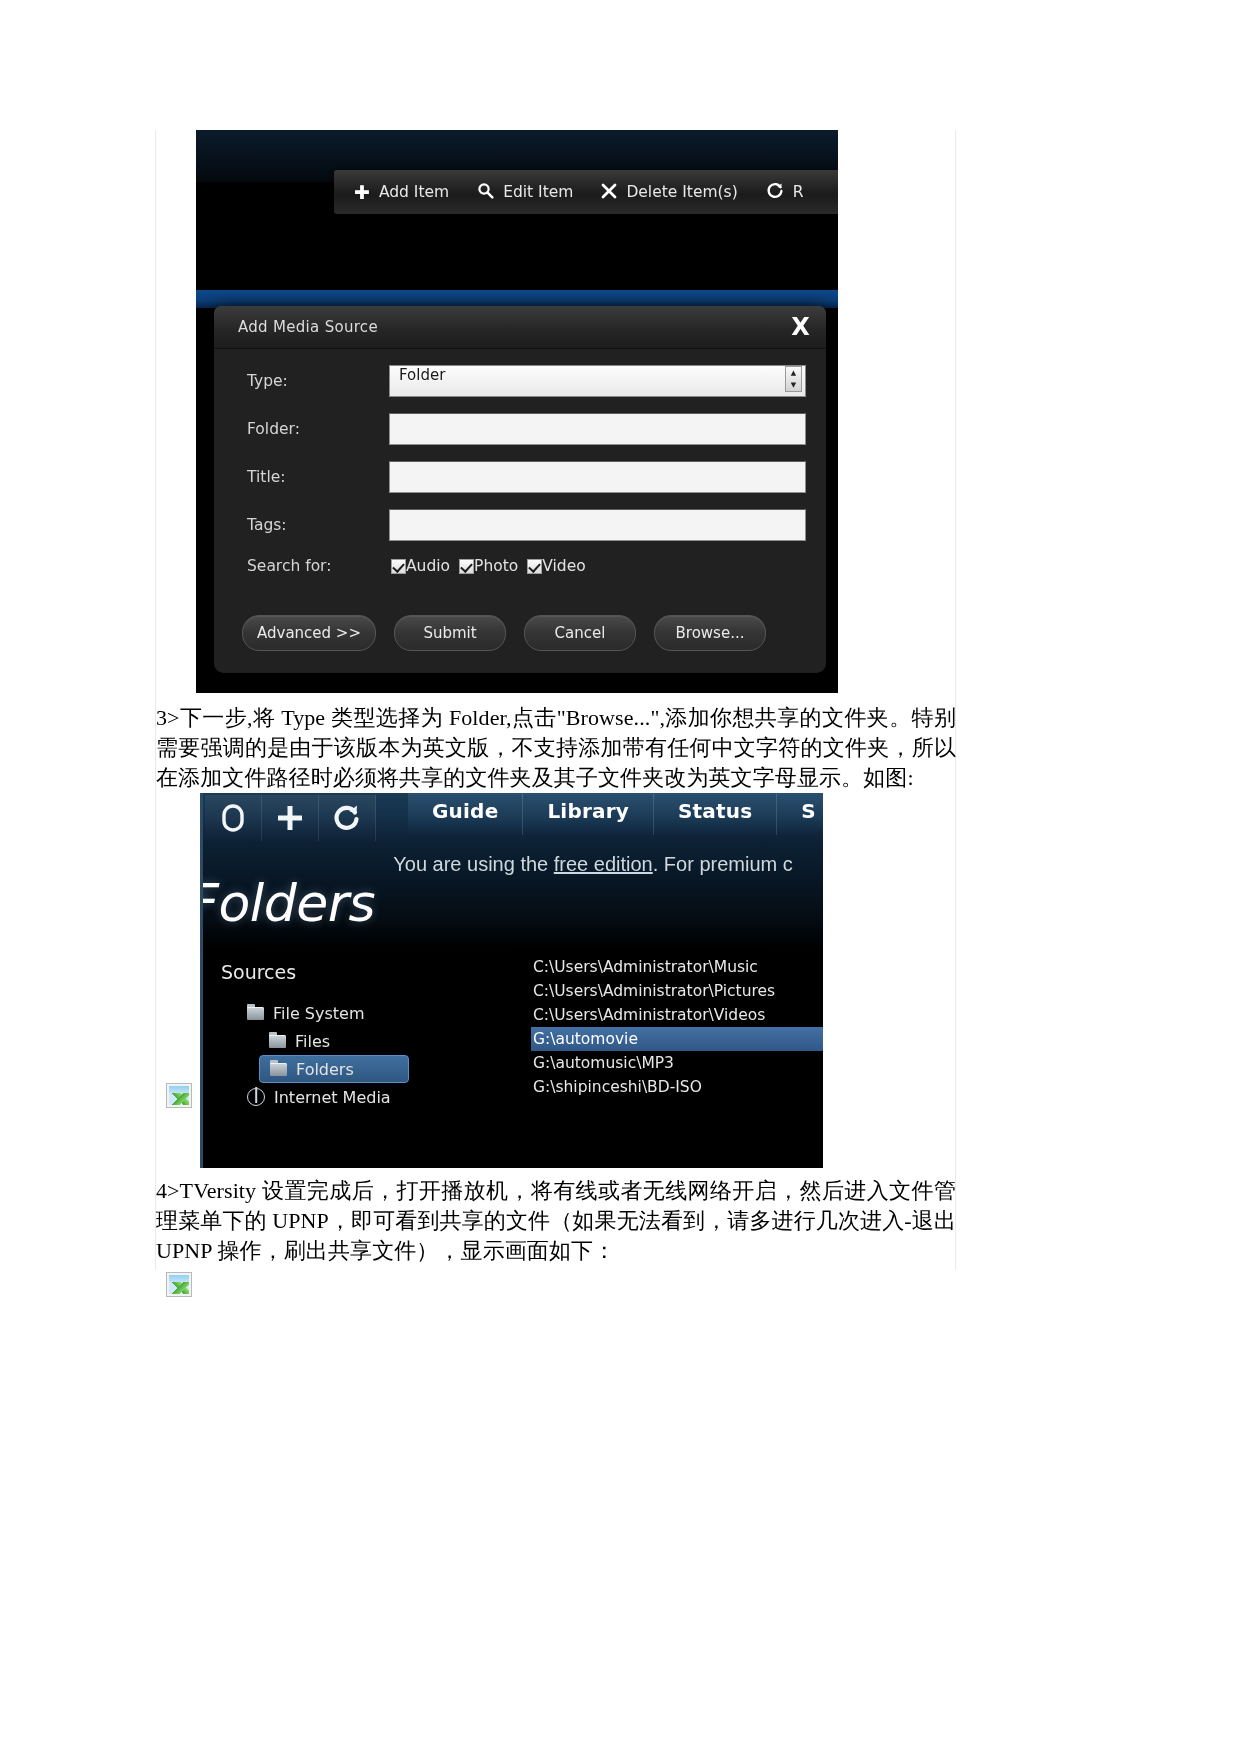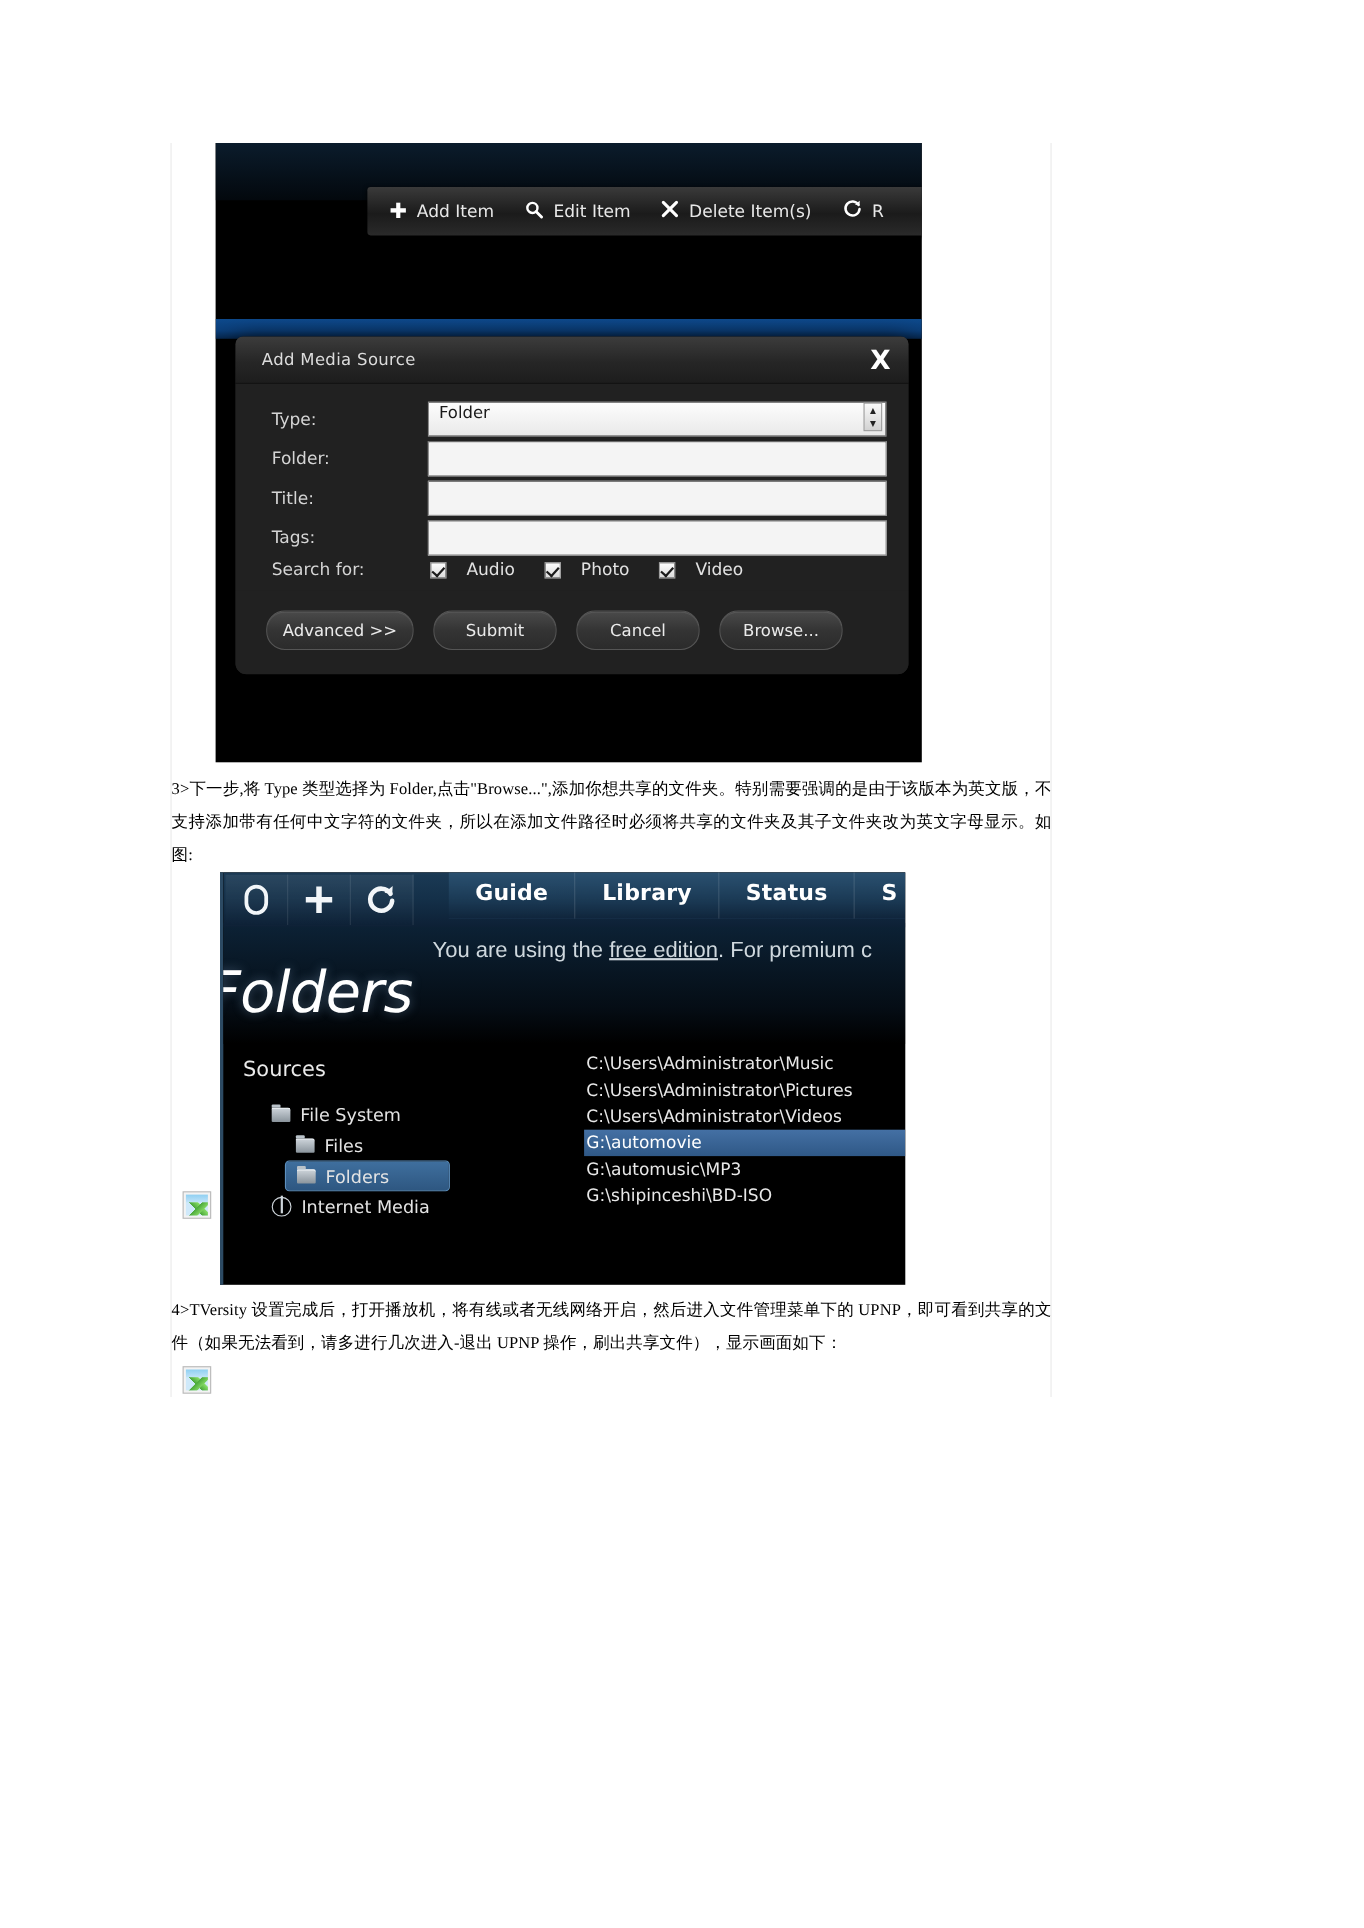--- a/index.html
+++ b/index.html
@@ -42,21 +42,21 @@
     left: 955px;
     top: 130px;
     width: 1px;
     height: 1140px;
     background: #e9e9e9;
   }
 
   
   .doc-par {
     font-family: "Liberation Serif", serif;
-    font-size: 15px;
+    font-size: 22px;
     line-height: 30px;
     color: #000;
     text-align: justify;
     letter-spacing: 0.1px;
     margin: 0;
   }
   .broken-img {
     width: 26px;
     height: 25px;
     border: 1px solid #b9b9b9;
@@ -169,21 +169,21 @@
     line-height: 1;
     cursor: pointer;
   }
   .dlg-body {
     padding: 16px 20px 6px 20px;
     background: #212121;
   }
   .frow {
     display: flex;
     align-items: center;
-    margin-bottom: 4px;
+    margin-bottom: 16px;
   }
   .flabel {
     width: 155px;
     color: #d5d5d5;
     font-family: "DejaVu Sans", sans-serif;
     font-size: 15.5px;
     padding-left: 13px;
     box-sizing: border-box;
   }
   .finput {
@@ -224,21 +224,21 @@
     flex-direction: column;
     justify-content: space-around;
     align-items: center;
     font-size: 7px;
     line-height: 7px;
     color: #222;
   }
   .checkrow {
     display: flex;
     align-items: center;
-    gap: 18px;
+    gap: 0;
     margin-left: 2px;
   }
   .cbx {
     width: 15px; height: 15px;
     background: linear-gradient(180deg,#fdfdfd,#dcdcdc);
     border: 1px solid #9f9f9f;
     box-sizing: border-box;
     position: relative;
     flex: 0 0 auto;
   }

